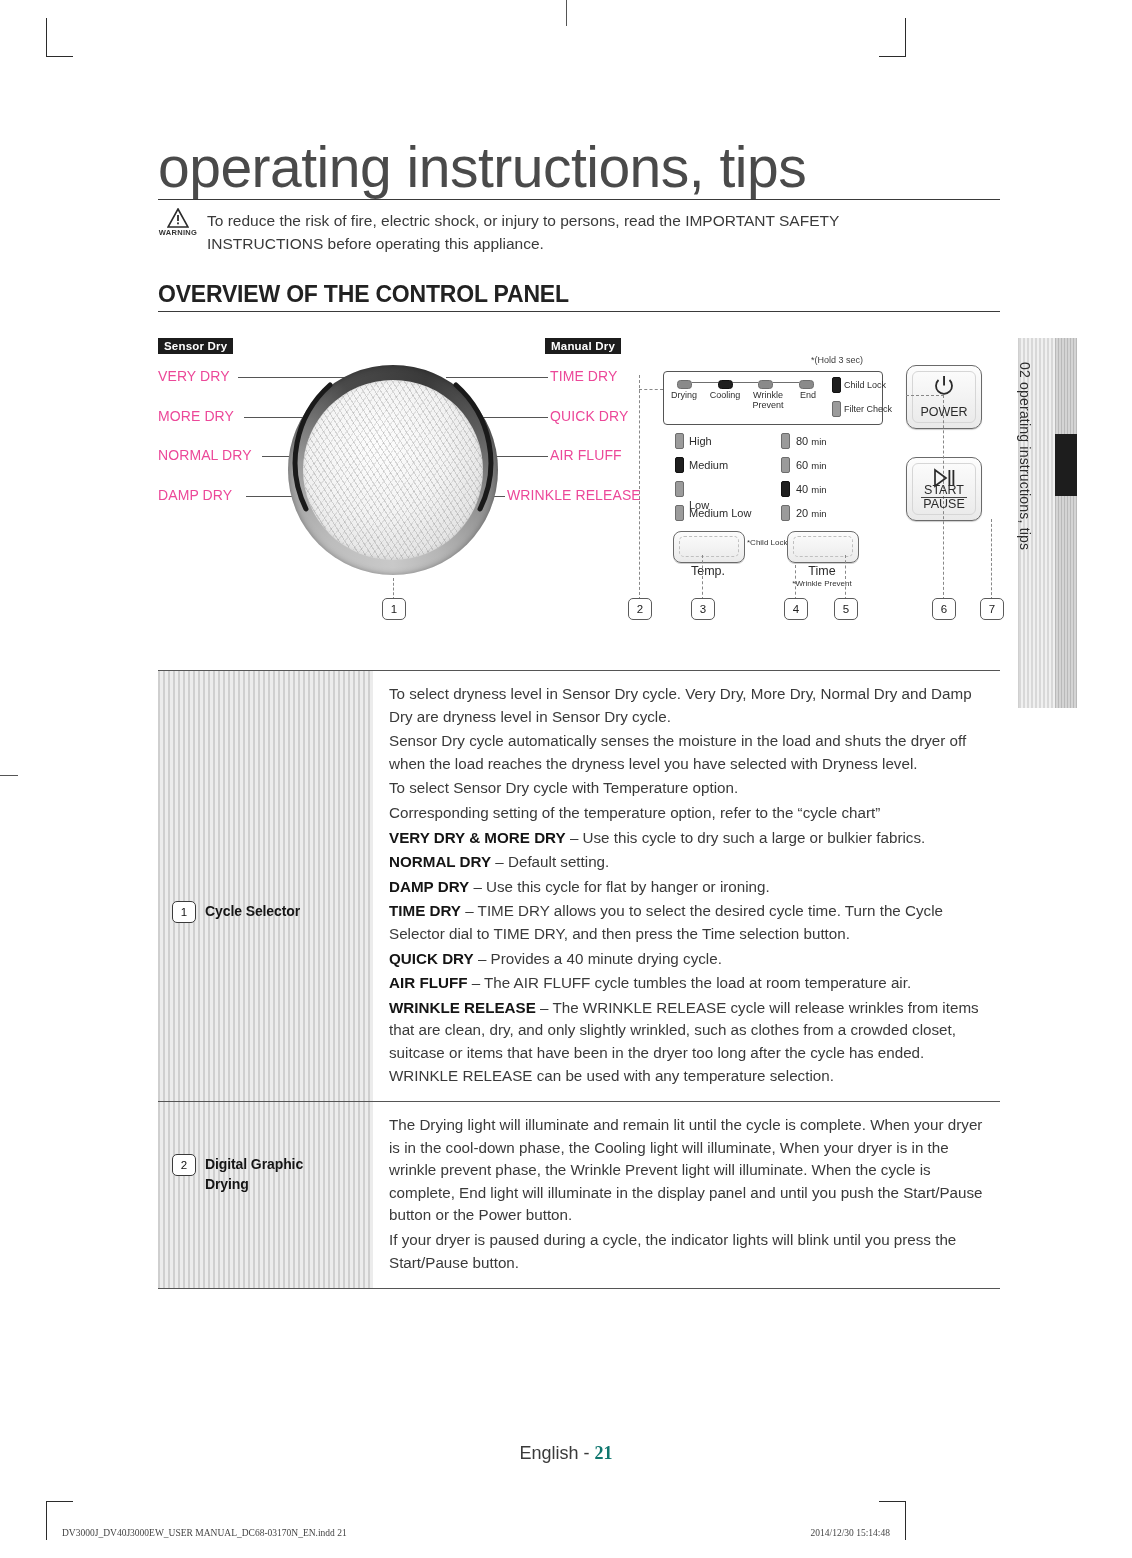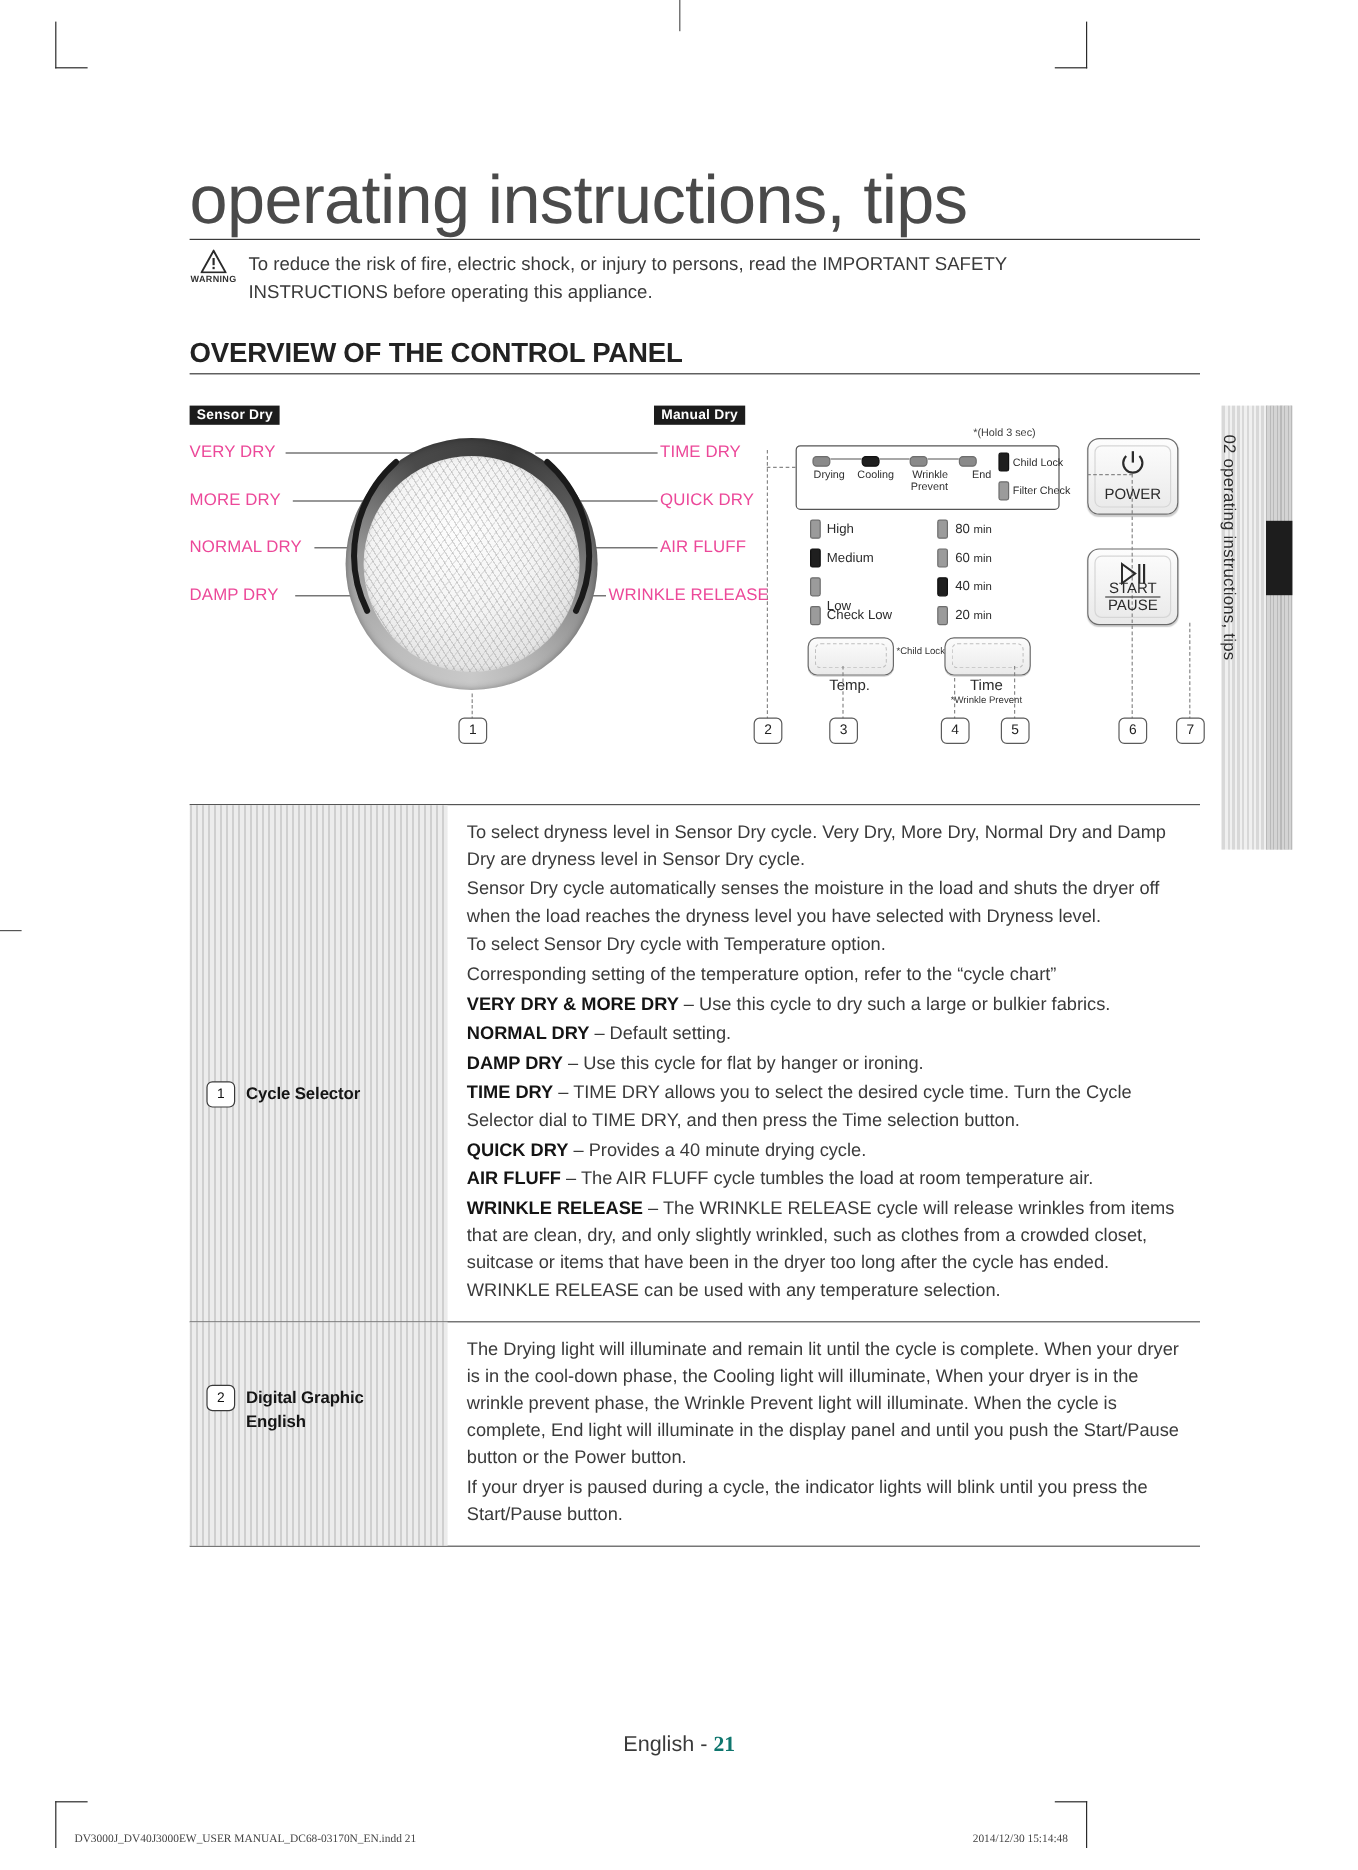--- a/index.html
+++ b/index.html
@@ -67,21 +67,21 @@
   .dial-arc{position:absolute;left:-6px;top:-6px;width:222px;height:222px;}
 
   
   .panel{position:absolute;left:505px;top:22px;width:220px;height:215px;}
   .hold3{position:absolute;left:148px;top:0px;font-size:9px;color:#3c3c3c;white-space:nowrap;}
   .lcdbox{position:absolute;left:0;top:16px;width:218px;height:52px;border:1px solid #555;border-radius:4px;}
   .led-h{position:absolute;width:13px;height:7px;border-radius:3.5px;background:#8a8a8a;
     border:1px solid #6d6d6d;}
   .led-h.on{background:#1f1f1f;border-color:#111;}
   .led-line{position:absolute;height:1px;background:#6f6f6f;top:10px;}
-  .led-cap{position:absolute;font-size:9px;color:#2e2e2e;text-align:right;line-height:10px;white-space:nowrap;}
+  .led-cap{position:absolute;font-size:9px;color:#2e2e2e;text-align:center;line-height:10px;white-space:nowrap;}
   .led-v{position:absolute;width:7px;height:14px;border-radius:2px;background:#9b9b9b;border:1px solid #6d6d6d;}
   .led-v.on{background:#1f1f1f;border-color:#111;}
   .opt-row{position:absolute;font-size:11px;color:#2b2b2b;white-space:nowrap;}
   .opt-min{font-size:9.5px;}
 
   .btn-sm{position:absolute;width:70px;height:30px;border:1.5px solid #6a6a6a;border-radius:8px;
     background:linear-gradient(#fcfcfc,#eaeaea);box-shadow:0 1px 0 #cfcfcf;}
   .btn-sm:after{content:"";position:absolute;left:5px;top:4px;right:5px;bottom:5px;
     border:1px dashed #bfbfbf;border-radius:5px;}
   .btn-cap{position:absolute;font-size:12.5px;color:#2b2b2b;text-align:center;white-space:nowrap;}
@@ -231,21 +231,21 @@
         <div class="led-cap" style="left:180px;top:32px;text-align:left;">Filter Check</div>
       </div>
 
       <div class="led-v" style="left:12px;top:78px;"></div>
       <div class="opt-row" style="left:26px;top:80px;">High</div>
       <div class="led-v on" style="left:12px;top:102px;"></div>
       <div class="opt-row" style="left:26px;top:104px;">Medium</div>
       <div class="led-v" style="left:12px;top:126px;"></div>
       <div class="opt-row" style="left:26px;top:128px;margin-top:16px;">Low</div>
       <div class="led-v" style="left:12px;top:150px;"></div>
-      <div class="opt-row" style="left:26px;top:152px;">Check Low</div>
+      <div class="opt-row" style="left:26px;top:152px;">Medium Low</div>
 
       <div class="led-v" style="left:118px;top:78px;"></div>
       <div class="opt-row" style="left:133px;top:80px;"><span>80</span> <span class="opt-min">min</span></div>
       <div class="led-v" style="left:118px;top:102px;"></div>
       <div class="opt-row" style="left:133px;top:104px;"><span>60</span> <span class="opt-min">min</span></div>
       <div class="led-v on" style="left:118px;top:126px;"></div>
       <div class="opt-row" style="left:133px;top:128px;"><span>40</span> <span class="opt-min">min</span></div>
       <div class="led-v" style="left:118px;top:150px;"></div>
       <div class="opt-row" style="left:133px;top:152px;"><span>20</span> <span class="opt-min">min</span></div>
 
@@ -328,21 +328,21 @@
         <p><b>QUICK DRY</b><span> – Provides a 40 minute drying cycle.</span></p>
         <p><b>AIR FLUFF</b><span> – The AIR FLUFF cycle tumbles the load at room temperature air.</span></p>
         <p><b>WRINKLE RELEASE</b><span> – The WRINKLE RELEASE cycle will release wrinkles from items that are clean, dry, and only slightly wrinkled, such as clothes from a crowded closet, suitcase or items that have been in the dryer too long after the cycle has ended. WRINKLE RELEASE can be used with any temperature selection.</span></p>
       </div>
     </div>
 
     <div class="trow">
       <div class="tcell-l">
         <div class="lab-wrap" style="top:52px;">
           <div class="lab-badge">2</div>
-          <div class="lab-txt" style="width:140px;">Digital Graphic English</div>
+          <div class="lab-txt" style="width:140px;">Digital Graphic Drying</div>
         </div>
       </div>
       <div class="tcell-r">
         <p><span>The Drying light will illuminate and remain lit until the cycle is complete. When your dryer is in the cool-down phase, the Cooling light will illuminate, When your dryer is in the wrinkle prevent phase, the Wrinkle Prevent light will illuminate. When the cycle is complete, End light will illuminate in the display panel and until you push the Start/Pause button or the Power button.</span></p>
         <p><span>If your dryer is paused during a cycle, the indicator lights will blink until you press the Start/Pause button.</span></p>
       </div>
     </div>
   </div>
 
   <div class="pagefoot">

